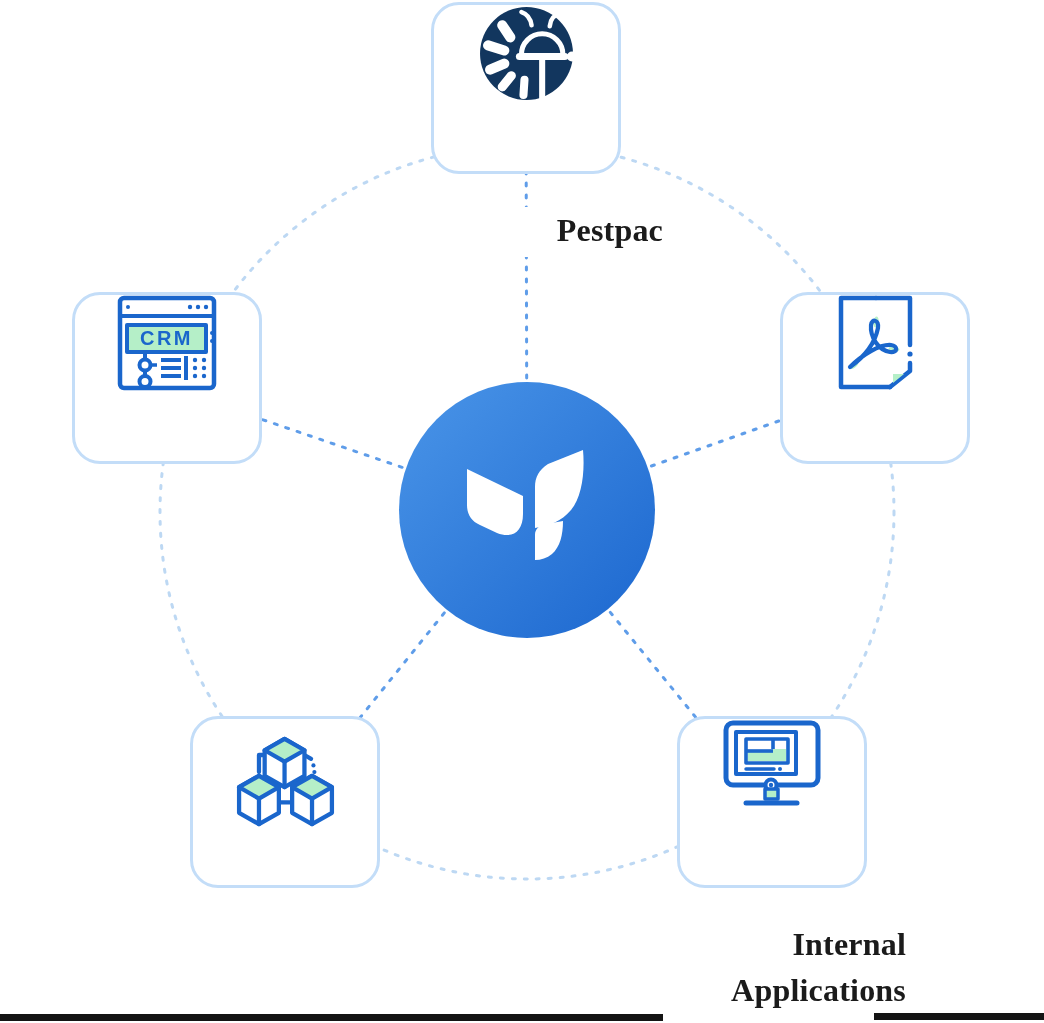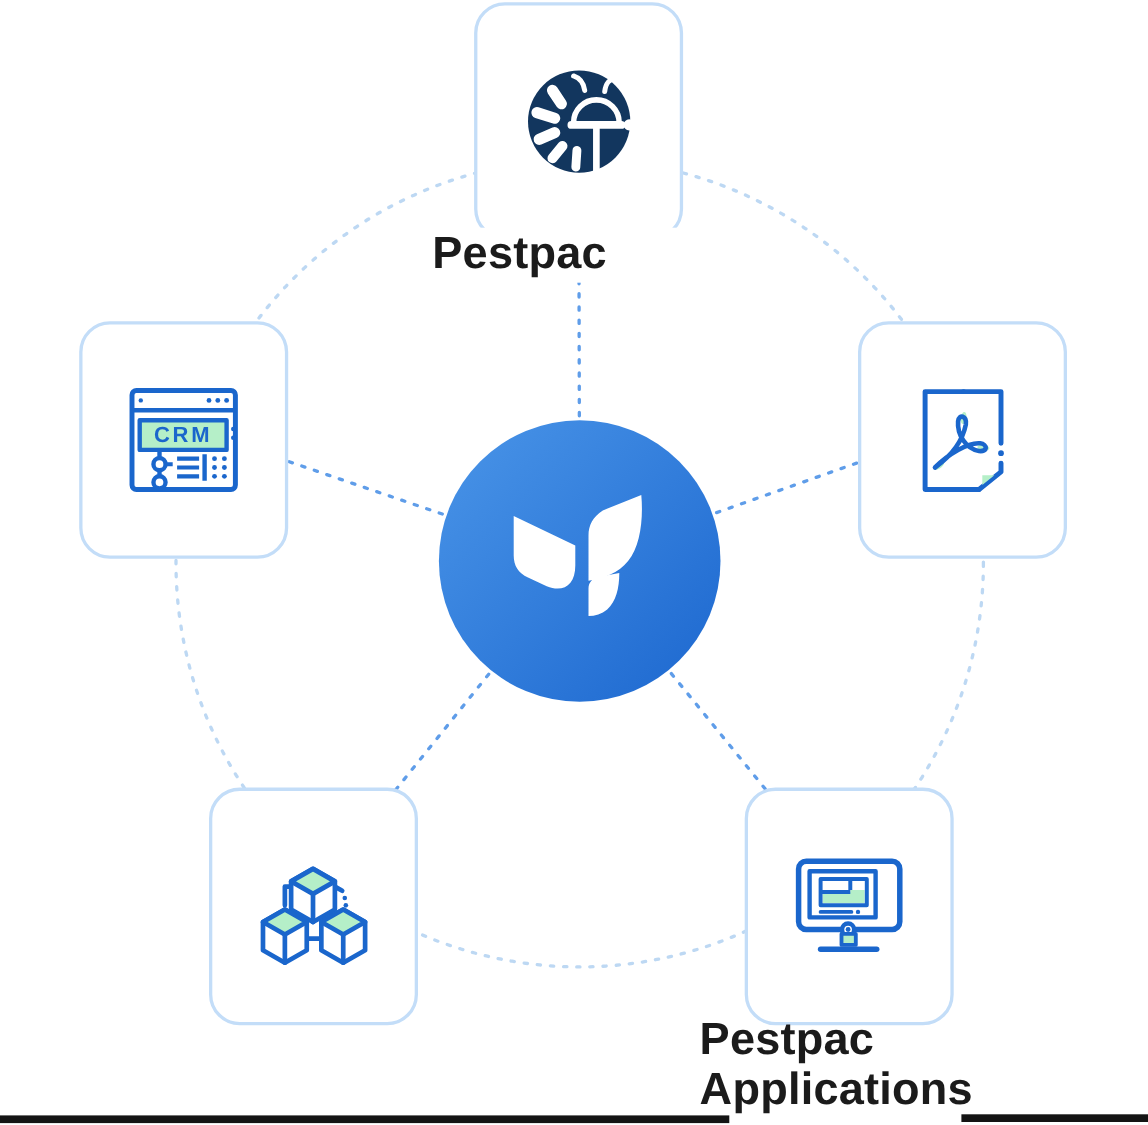--- a/index.html
+++ b/index.html
@@ -13,33 +13,33 @@
     --center_grad_start:#4a95e8;
     --center_grad_end:#1c67cf;
     --label_color:#1b1b1b;
     --divider_black:#141414;
   }
   *{margin:0;padding:0;box-sizing:border-box;}
   body{background:#ffffff;font-family:"Liberation Sans", sans-serif;}
   .canvas{position:relative;width:1044px;height:1023px;background:#fff;overflow:hidden;}
   .bg-net{position:absolute;left:0;top:0;z-index:0;}
   .card{
-    position:absolute;width:190px;height:216px;background:var(--card_bg);
+    position:absolute;width:190px;height:172px;background:var(--card_bg);
     border:3px solid var(--card_border);border-radius:28px;
-    display:flex;align-items:center;justify-content:center;z-index:2;
+    display:flex;justify-content:center;z-index:2;
   }
   .card-pestpac{left:431px;top:2px;}
   .card-crm{left:72px;top:292px;}
   .card-adobe{left:780px;top:292px;}
   .card-franchisee{left:190px;top:716px;}
   .card-internal{left:677px;top:716px;}
   .node-label{
-    position:absolute;z-index:2;width:270px;text-align:left;
-    color:var(--label_color);font-size:41px;font-weight:700;
-    letter-spacing:0.2px;line-height:46px;
+    position:absolute;z-index:2;width:270px;text-align:right;
+    color:var(--label_color);font-size:32px;font-weight:700;
+    letter-spacing:0.2px;line-height:46px;font-family:Liberation Serif, serif;
   }
   .label-mask{background:#ffffff;}
   .label-pestpac{left:393px;top:207px;height:50px;}
   .label-crm{left:32px;top:500px;height:46px;}
   .label-adobe{left:742px;top:500px;height:46px;}
   .label-franchisee{left:149px;top:921px;}
   .label-internal{left:636px;top:921px;}
   .hub{
     position:absolute;left:399px;top:382px;width:256px;height:256px;border-radius:50%;
     background:linear-gradient(135deg,var(--center_grad_start),var(--center_grad_end));
@@ -168,21 +168,21 @@
         <path d="M24,32 H51" stroke-width="3.6"></path>
         <path d="M24,50 H52" stroke-width="3.5" stroke-linecap="round"></path>
         <circle cx="49" cy="66" r="5.5" fill="#ffffff" stroke-width="4"></circle>
         <rect x="43" y="70" width="13" height="10" fill="var(--icon_green)" stroke-width="3.5"></rect>
         <path d="M24,84 H75" stroke-width="5" stroke-linecap="round"></path>
       </g>
       <circle cx="58" cy="50" r="2" fill="var(--icon_blue)"></circle>
       <circle cx="49" cy="66" r="2.2" fill="var(--icon_blue)"></circle>
     </svg>
   </div>
-  <div class="node-label label-internal">Pestpac Applications</div>
+  <div class="node-label label-internal">Internal Applications</div>
 
   <div class="hub">
     <svg width="122" height="114" viewBox="0 0 122 114">
       <g fill="#ffffff">
         <path d="M1,20 L57,47 L57,65 C57,83 46,90 31,84 L14,76 C5,72 1,65 1,56 Z"></path>
         <path d="M117,1 C119,23 116,48 105,61 C96,72 83,77 69,79 L69,38 C69,28 73,21 82,15 Z"></path>
         <path d="M69,111 L69,86 C69,80 73,76 80,75 L97,72 C97,86 94,98 86,105 C81,109 75,111 69,111 Z"></path>
       </g>
     </svg>
   </div>

